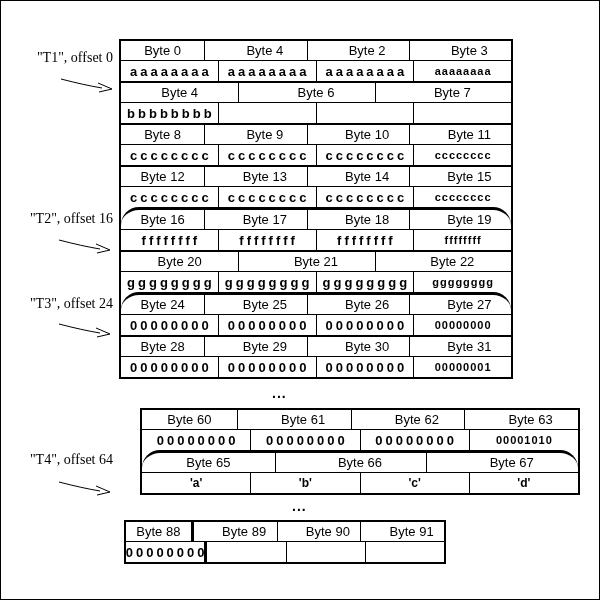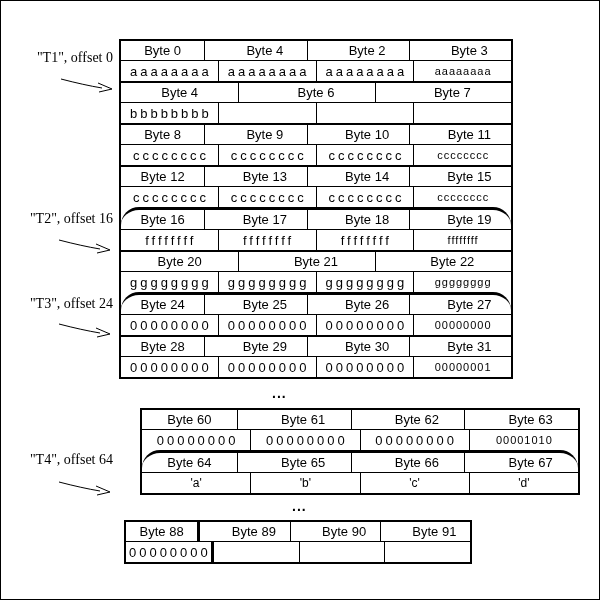--- a/index.html
+++ b/index.html
@@ -21,33 +21,33 @@
   .arrow { position: absolute; width: 58px; height: 20px; }
   .ar-0 { left: 57px; top: 74px; }
   .ar-1 { left: 55px; top: 235px; }
   .ar-2 { left: 55px; top: 319px; }
   .ar-3 { left: 55px; top: 477px; }
   .mem-table {
     position: absolute; border: 2px solid #000; background: #fff;
   }
   .tbl-0 { left: 118px; top: 38px;  width: 394px; }
   .tbl-1 { left: 139px; top: 407px; width: 440px; }
-  .tbl-2 { left: 123px; top: 519px; width: 348px; }
+  .tbl-2 { left: 123px; top: 519px; width: 322px; }
   .pair { border-top: 2px solid #000; }
   .pair:first-child { border-top: none; }
   .pair.boundary { border-top-width: 3px; border-radius: 18px; }
   .row { display: flex; height: 20px; }
   .row.header { border-bottom: 1px solid #000; gap: 18px; }
   .cell {
     flex: 1 1 0; border-right: 1px solid #000;
     display: flex; align-items: center; justify-content: center;
     font-size: 13px; color: #000; white-space: nowrap; overflow: hidden;
   }
   .cell:last-child { border-right: none; text-align: center; }
-  .row.value .cell { font-weight: normal; letter-spacing: 3px; text-indent: 3px; }
+  .row.value .cell { font-weight: bold; letter-spacing: 3px; text-indent: 3px; }
   .row.value .cell:nth-child(4) { font-size: 11px; letter-spacing: 1px; text-indent: 1px; }
   .row.value.compact .cell { font-size: 12px; letter-spacing: 0; text-indent: 0; }
   .thick-col .row .cell:first-child { border-right-width: 3px; }
   .ellipsis {
     position: absolute; font-size: 14px; font-weight: bold; color: #000;
     letter-spacing: 1px;
   }
   .el-0 { left: 271px; top: 384px; }
   .el-1 { left: 291px; top: 497px; }
 </style>
@@ -201,21 +201,20 @@
         </div>
         <div class="row value">
           <div class="cell">00000000</div>
           <div class="cell">00000000</div>
           <div class="cell">00000000</div>
           <div class="cell">00001010</div>
         </div>
       </div>
       <div class="pair boundary">
         <div class="row header">
-          <div class="cell">Byte 64</div>
           <div class="cell">Byte 65</div>
           <div class="cell">Byte 66</div>
           <div class="cell">Byte 67</div>
         </div>
         <div class="row value compact">
           <div class="cell">'a'</div>
           <div class="cell">'b'</div>
           <div class="cell">'c'</div>
           <div class="cell">'d'</div>
         </div>

